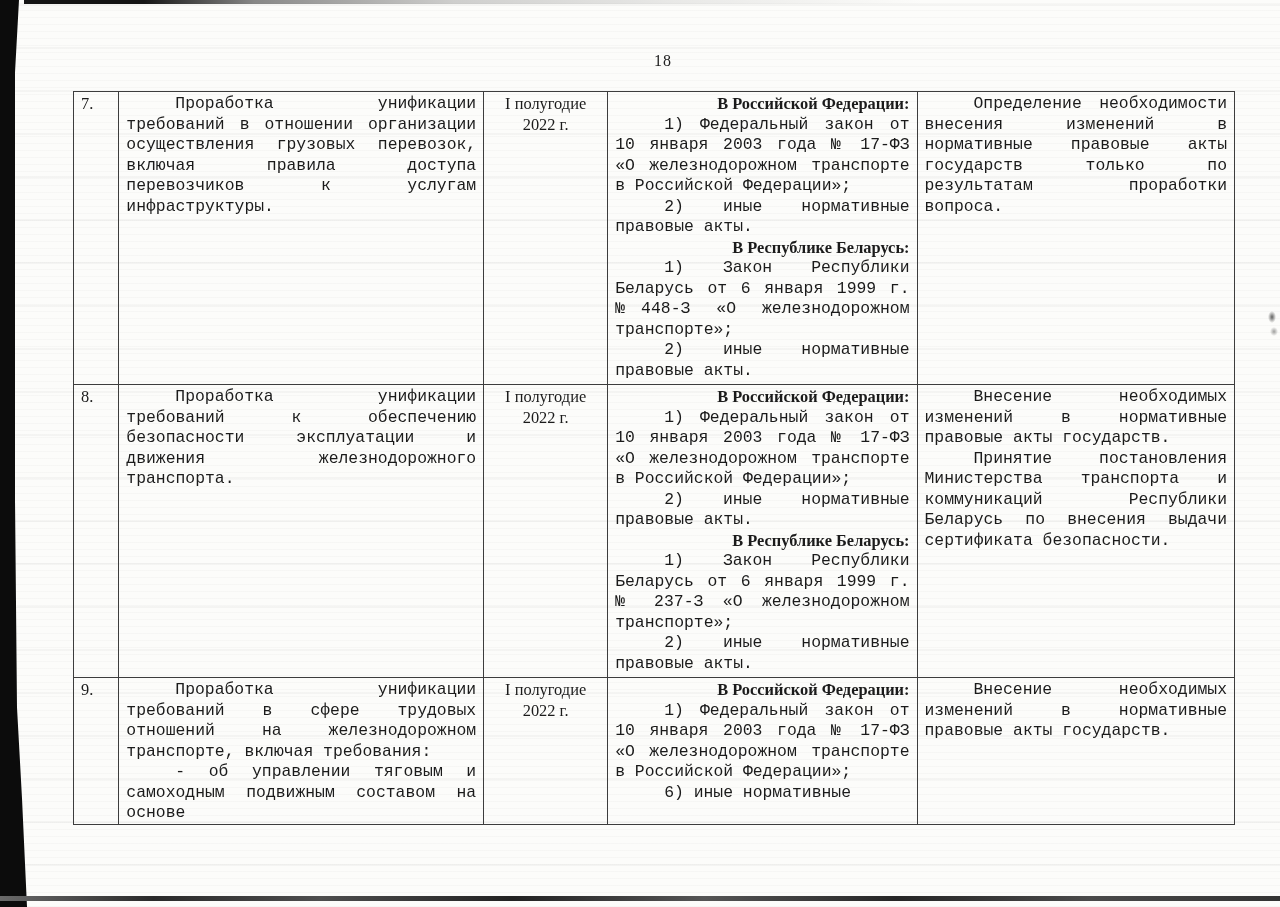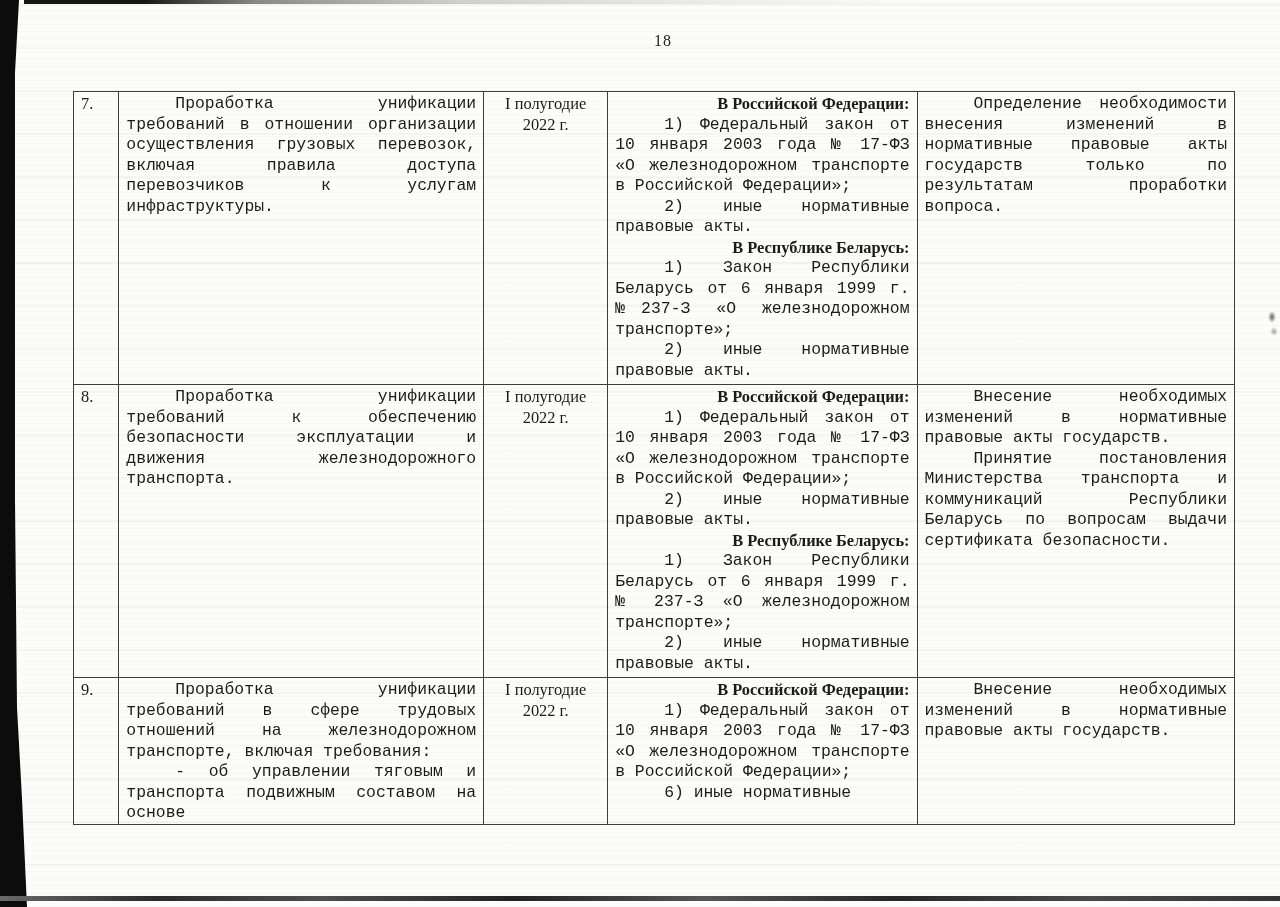--- a/index.html
+++ b/index.html
@@ -12,21 +12,21 @@
     overflow:hidden;
   }
   
   .texture {
     position:absolute; inset:0; pointer-events:none;
     background:
       repeating-linear-gradient(0deg, rgba(110,110,110,0.04) 0 1px, transparent 1px 7px),
       repeating-linear-gradient(0deg, transparent 0 41px, rgba(100,100,100,0.05) 41px 43px);
   }
   .page-number {
-    position:absolute; top:32px; left:663px; transform:translateX(-50%);
+    position:absolute; top:52px; left:663px; transform:translateX(-50%);
     font-size:16px; letter-spacing:1px; color:#222;
   }
   table.doc {
     position:absolute; left:73px; top:91px; width:1162px;
     border-collapse:collapse; table-layout:fixed;
     font-size:16.4px; line-height:20.5px; color:#1b1b1b;
   }
   table.doc td {
     border:1.6px solid #3d3d3d;
     vertical-align:top; overflow:hidden;
@@ -82,21 +82,21 @@
         <p class="j">Проработка унификации требований в отношении организации осуществления грузовых перевозок, включая правила доступа перевозчиков к услугам инфраструктуры.</p>
       </td>
       <td class="c-term">
         <p>I полугодие 2022 г.</p>
       </td>
       <td class="c-legal">
         <p class="hdr">В Российской Федерации:</p>
         <p class="j">1) Федеральный закон от 10 января 2003 года № 17-ФЗ «О железнодорожном транспорте в Российской Федерации»;</p>
         <p class="j">2) иные нормативные правовые акты.</p>
         <p class="hdr">В Республике Беларусь:</p>
-        <p class="j">1) Закон Республики Беларусь от 6 января 1999 г. №237-З «О железнодорожном транспорте»;</p>
+        <p class="j">1) Закон Республики Беларусь от 6 января 1999 г. №448-З «О железнодорожном транспорте»;</p>
         <p class="j">2) иные нормативные правовые акты.</p>
       </td>
       <td class="c-result">
         <p class="j">Определение необходимости внесения изменений в нормативные правовые акты государств только по результатам проработки вопроса.</p>
       </td>
     </tr>
 
     <tr class="r-tall">
       <td class="c-num">
         <p>8.</p>
@@ -110,31 +110,31 @@
       <td class="c-legal">
         <p class="hdr">В Российской Федерации:</p>
         <p class="j">1) Федеральный закон от 10 января 2003 года № 17-ФЗ «О железнодорожном транспорте в Российской Федерации»;</p>
         <p class="j">2) иные нормативные правовые акты.</p>
         <p class="hdr">В Республике Беларусь:</p>
         <p class="j">1) Закон Республики Беларусь от 6 января 1999 г. № 237-З «О железнодорожном транспорте»;</p>
         <p class="j">2) иные нормативные правовые акты.</p>
       </td>
       <td class="c-result">
         <p class="j">Внесение необходимых изменений в нормативные правовые акты государств.</p>
-        <p class="j">Принятие постановления Министерства транспорта и коммуникаций Республики Беларусь по вопросам выдачи сертификата безопасности.</p>
+        <p class="j">Принятие постановления Министерства транспорта и коммуникаций Республики Беларусь по внесения выдачи сертификата безопасности.</p>
       </td>
     </tr>
 
     <tr class="r-cut">
       <td class="c-num">
         <p>9.</p>
       </td>
       <td class="c-task">
         <p class="j">Проработка унификации требований в сфере трудовых отношений на железнодорожном транспорте, включая требования:</p>
-        <p class="j">- об управлении тяговым и транспорта подвижным составом на основе</p>
+        <p class="j">- об управлении тяговым и самоходным подвижным составом на основе</p>
       </td>
       <td class="c-term">
         <p>I полугодие 2022 г.</p>
       </td>
       <td class="c-legal">
         <p class="hdr">В Российской Федерации:</p>
         <p class="j">1) Федеральный закон от 10 января 2003 года № 17-ФЗ «О железнодорожном транспорте в Российской Федерации»;</p>
         <p class="j">6) иные нормативные</p>
       </td>
       <td class="c-result">

